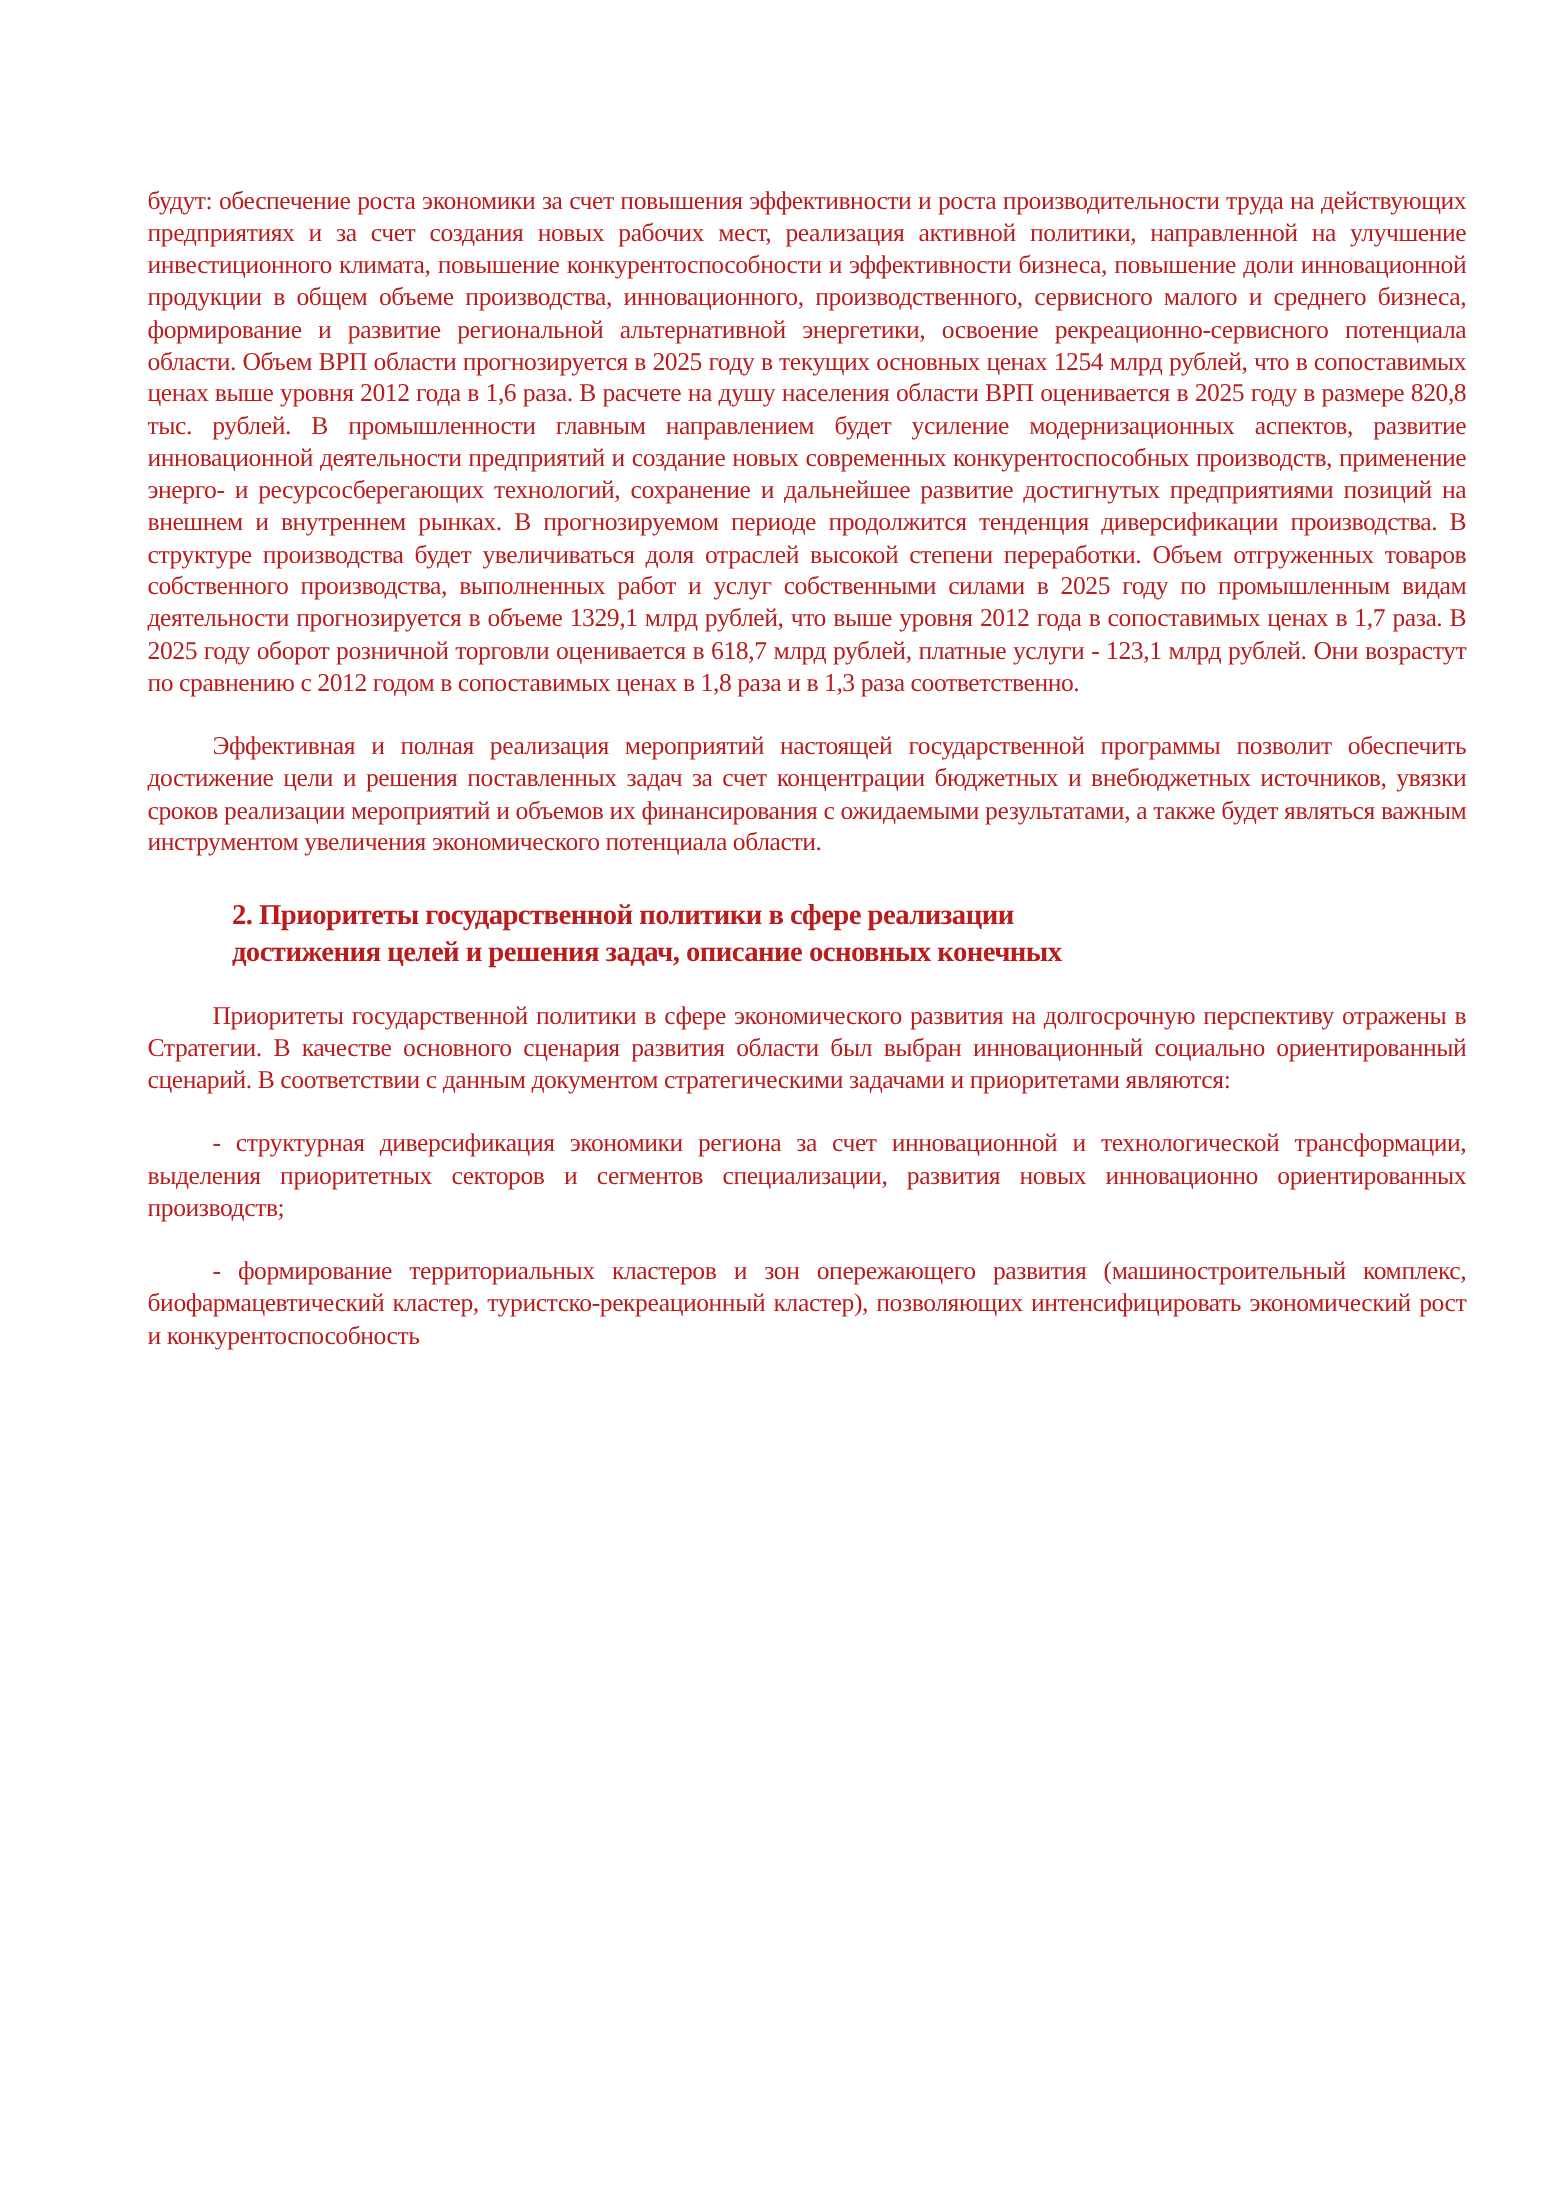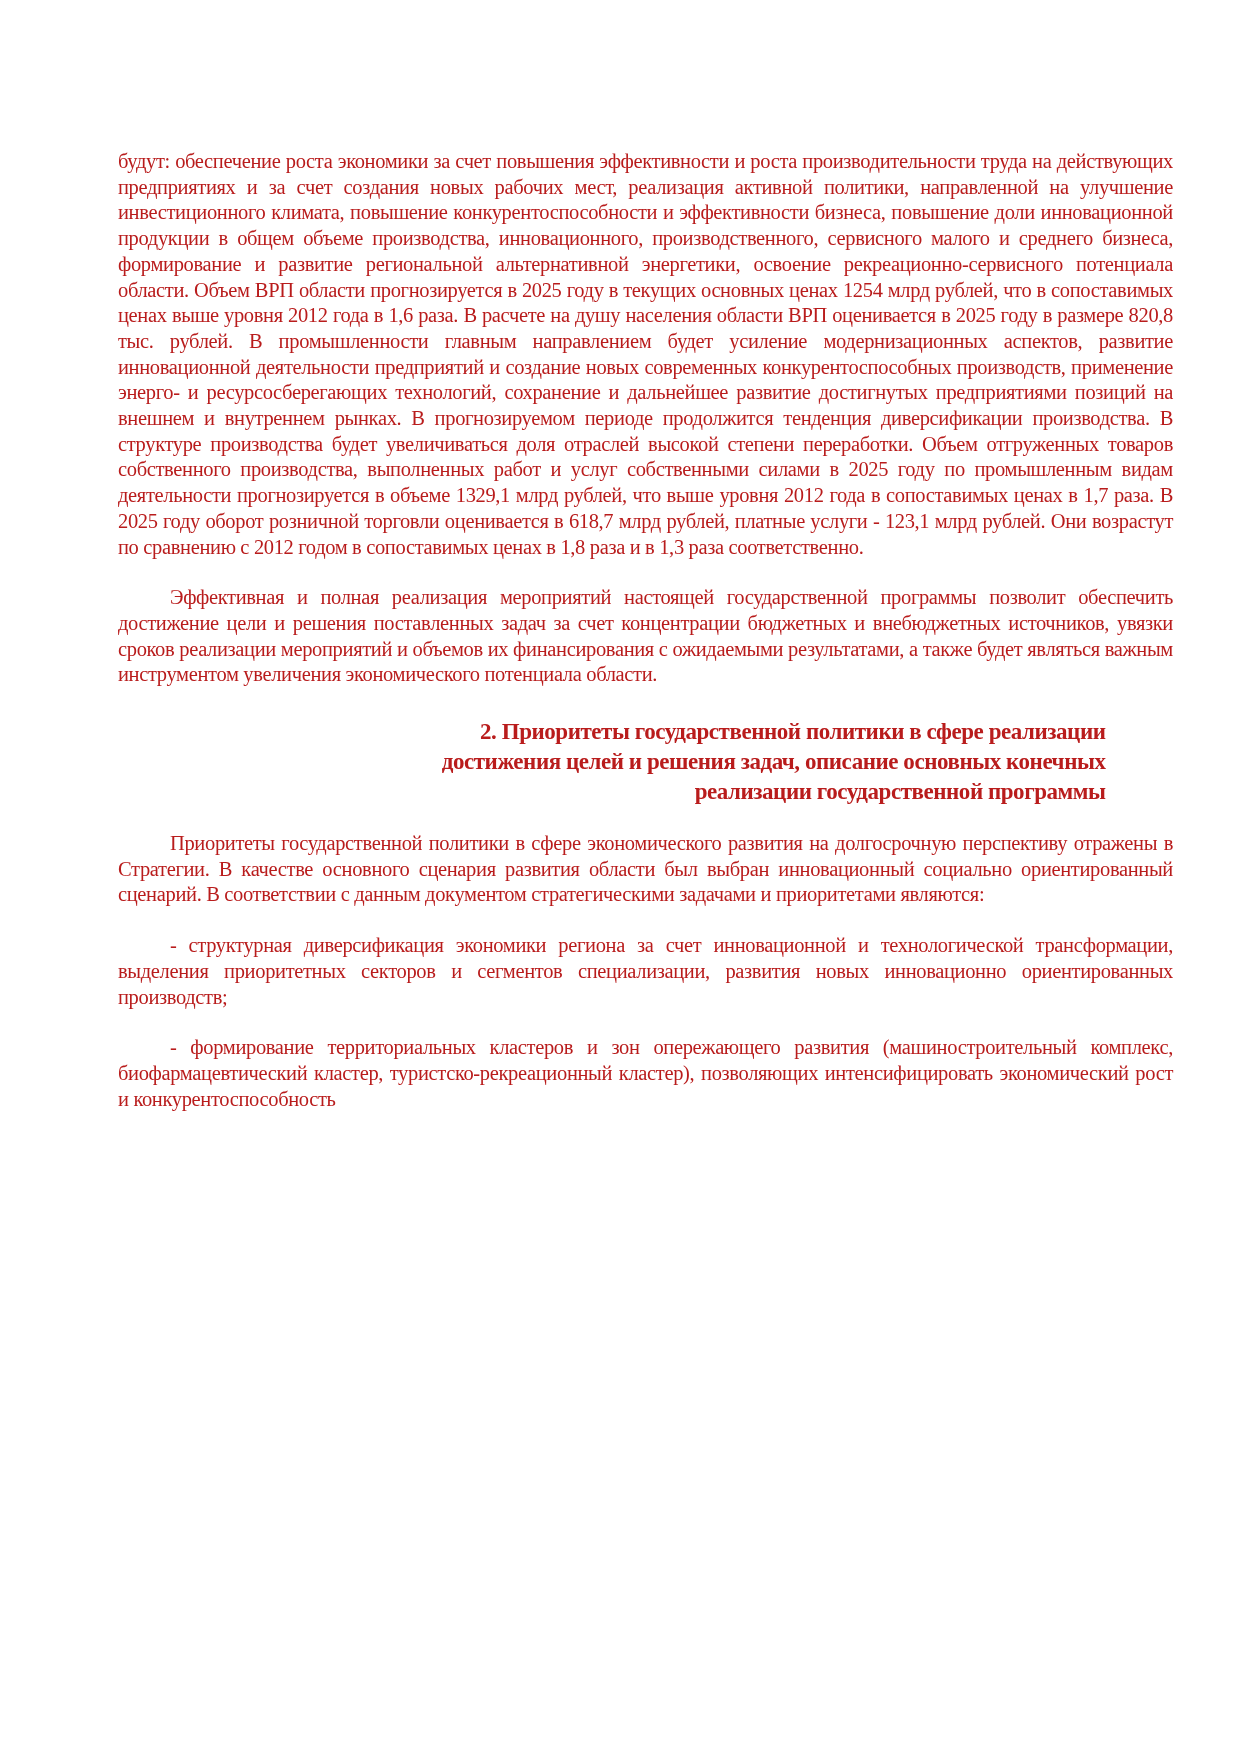--- a/index.html
+++ b/index.html
@@ -15,41 +15,40 @@
     color: #b91c1c;
     letter-spacing: -0.35px;
     word-spacing: 0px;
   }
   p { margin: 0; text-align: justify; }
   .indent { text-indent: 52px; }
   .p1 { }
   .p2 { margin-top: 25px; font-family: Liberation Serif, serif; }
   .heading {
     margin: 29px auto 0 auto;
-    text-align: right;
+    text-align: left;
     font-weight: bold;
     font-size: 23px;
     line-height: 30px;
     width: 920px;
     letter-spacing: -0.45px;
   }
   .heading span { display: block; }
   .p3 { margin-top: 24px; }
   .bullet { margin-top: 25px; }
 </style>
 </head>
 <body>
 
 <div class="page">
   <p class="p1">будут: обеспечение роста экономики за счет повышения эффективности и роста производительности труда на действующих предприятиях и за счет создания новых рабочих мест, реализация активной политики, направленной на улучшение инвестиционного климата, повышение конкурентоспособности и эффективности бизнеса, повышение доли инновационной продукции в общем объеме производства, инновационного, производственного, сервисного малого и среднего бизнеса, формирование и развитие региональной альтернативной энергетики, освоение рекреационно-сервисного потенциала области. Объем ВРП области прогнозируется в 2025 году в текущих основных ценах 1254 млрд рублей, что в сопоставимых ценах выше уровня 2012 года в 1,6 раза. В расчете на душу населения области ВРП оценивается в 2025 году в размере 820,8 тыс. рублей. В промышленности главным направлением будет усиление модернизационных аспектов, развитие инновационной деятельности предприятий и создание новых современных конкурентоспособных производств, применение энерго- и ресурсосберегающих технологий, сохранение и дальнейшее развитие достигнутых предприятиями позиций на внешнем и внутреннем рынках. В прогнозируемом периоде продолжится тенденция диверсификации производства. В структуре производства будет увеличиваться доля отраслей высокой степени переработки. Объем отгруженных товаров собственного производства, выполненных работ и услуг собственными силами в 2025 году по промышленным видам деятельности прогнозируется в объеме 1329,1 млрд рублей, что выше уровня 2012 года в сопоставимых ценах в 1,7 раза. В 2025 году оборот розничной торговли оценивается в 618,7 млрд рублей, платные услуги - 123,1 млрд рублей. Они возрастут по сравнению с 2012 годом в сопоставимых ценах в 1,8 раза и в 1,3 раза соответственно.</p>
   <p class="p2 indent">Эффективная и полная реализация мероприятий настоящей государственной программы позволит обеспечить достижение цели и решения поставленных задач за счет концентрации бюджетных и внебюджетных источников, увязки сроков реализации мероприятий и объемов их финансирования с ожидаемыми результатами, а также будет являться важным инструментом увеличения экономического потенциала области.</p>
 
   <div class="heading">
     <span>2. Приоритеты государственной политики в сфере реализации</span>
     <span>достижения целей и решения задач, описание основных конечных</span>
-    <span>реализации государственной программы</span>
   </div>
 
   <p class="p3 indent">Приоритеты государственной политики в сфере экономического развития на долгосрочную перспективу отражены в Стратегии. В качестве основного сценария развития области был выбран инновационный социально ориентированный сценарий. В соответствии с данным документом стратегическими задачами и приоритетами являются:</p>
 
   <p class="bullet indent">- структурная диверсификация экономики региона за счет инновационной и технологической трансформации, выделения приоритетных секторов и сегментов специализации, развития новых инновационно ориентированных производств;</p>
   <p class="bullet indent">- формирование территориальных кластеров и зон опережающего развития (машиностроительный комплекс, биофармацевтический кластер, туристско-рекреационный кластер), позволяющих интенсифицировать экономический рост и конкурентоспособность</p>
 </div>
 
 </body></html>

